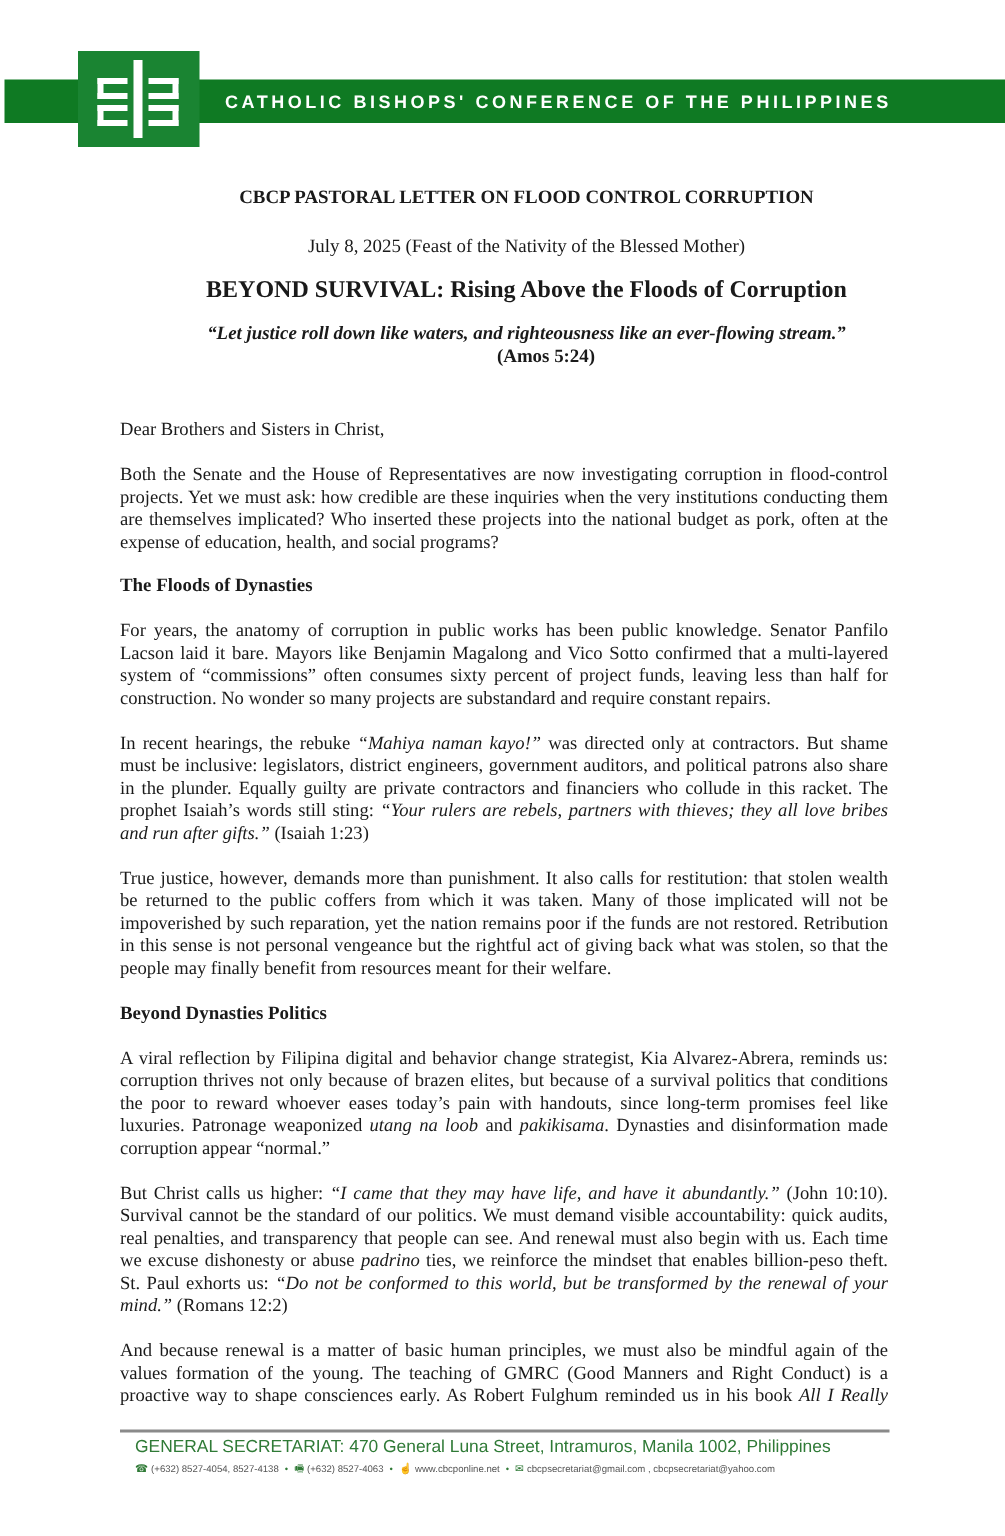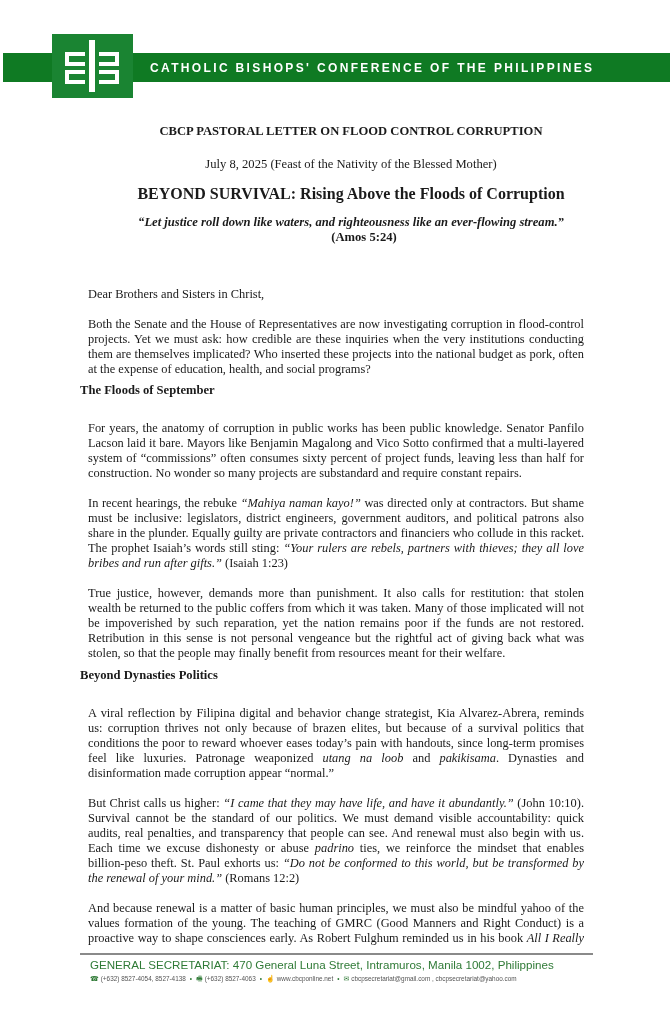--- a/index.html
+++ b/index.html
@@ -8,21 +8,21 @@
   .logo-box { position: absolute; left: 52px; top: 34px; width: 81px; height: 64px; background: #1a8432; }
   .logo-box svg { position: absolute; left: 0; top: 0; }
   .org-name { position: absolute; left: 150px; top: 58px; height: 20px; line-height: 20px; color: #ffffff; font-family: "Liberation Sans", sans-serif; font-weight: bold; font-size: 12px; letter-spacing: 2.35px; white-space: nowrap; }
   .center { position: absolute; left: 16px; width: 670px; text-align: center; white-space: nowrap; }
   .title { top: 124px; font-weight: bold; font-size: 12.6px; }
   .date { top: 157px; font-size: 12.6px; }
   .subtitle { top: 185px; font-weight: bold; font-size: 16px; }
   .epigraph { top: 215px; font-weight: bold; font-style: italic; font-size: 12.6px; }
   .epigraph-ref { top: 230px; font-weight: bold; font-size: 12.6px; margin-left: 13px; }
   .body { position: absolute; left: 80px; width: 512px; font-size: 12.4px; line-height: 15px; text-align: justify; }
-  .body p { margin: 8px; }
+  .body p { margin: 0; }
   .body .last { text-align-last: left; }
   .heading { position: absolute; left: 80px; font-weight: bold; font-size: 12.6px; white-space: nowrap; }
   i { font-style: italic; }
   .footer-line { position: absolute; left: 80px; top: 953px; width: 513px; height: 2px; background: #8a8a8a; }
   .footer-addr { position: absolute; left: 90px; top: 958px; font-family: "Liberation Sans", sans-serif; font-size: 11.6px; color: #2f7a36; white-space: nowrap; }
   .footer-contact { position: absolute; left: 90px; top: 974px; font-family: "Liberation Sans", sans-serif; font-size: 6.4px; color: #555; white-space: nowrap; }
   .footer-contact .ic { color: #2f7a36; font-size: 7px; margin-right: 2px; }
   .footer-contact .sep { margin: 0 4px; color: #2f7a36; }
 </style>
 </head>
@@ -57,21 +57,21 @@
 <div class="center epigraph-ref">(Amos 5:24)</div>
 
 <div class="body" style="top:279px;">
   <p>Dear Brothers and Sisters in Christ,</p>
 </div>
 
 <div class="body" style="top:309px;">
   <p class="last">Both the Senate and the House of Representatives are now investigating corruption in flood-control projects. Yet we must ask: how credible are these inquiries when the very institutions conducting them are themselves implicated? Who inserted these projects into the national budget as pork, often at the expense of education, health, and social programs?</p>
 </div>
 
-<div class="heading" style="top:383px;">The Floods of September</div>
+<div class="heading" style="top:383px;">The Floods of Dynasties</div>
 
 <div class="body" style="top:413px;">
   <p class="last">For years, the anatomy of corruption in public works has been public knowledge. Senator Panfilo Lacson laid it bare. Mayors like Benjamin Magalong and Vico Sotto confirmed that a multi-layered system of “commissions” often consumes sixty percent of project funds, leaving less than half for construction. No wonder so many projects are substandard and require constant repairs.</p>
 </div>
 
 <div class="body" style="top:488px;">
   <p class="last"><span>In recent hearings, the rebuke </span><i>“Mahiya naman kayo!”</i><span> was directed only at contractors. But shame must be inclusive: legislators, district engineers, government auditors, and political patrons also share in the plunder. Equally guilty are private contractors and financiers who collude in this racket. The prophet Isaiah’s words still sting: </span><i>“Your rulers are rebels, partners with thieves; they all love bribes and run after gifts.”</i><span> (Isaiah 1:23)</span></p>
 </div>
 
 <div class="body" style="top:578px;">
@@ -82,20 +82,20 @@
 
 <div class="body" style="top:698px;">
   <p class="last"><span>A viral reflection by Filipina digital and behavior change strategist, Kia Alvarez-Abrera, reminds us: corruption thrives not only because of brazen elites, but because of a survival politics that conditions the poor to reward whoever eases today’s pain with handouts, since long-term promises feel like luxuries. Patronage weaponized </span><i>utang na loob</i><span> and </span><i>pakikisama</i><span>. Dynasties and disinformation made corruption appear “normal.”</span></p>
 </div>
 
 <div class="body" style="top:788px;">
   <p class="last"><span>But Christ calls us higher: </span><i>“I came that they may have life, and have it abundantly.”</i><span> (John 10:10). Survival cannot be the standard of our politics. We must demand visible accountability: quick audits, real penalties, and transparency that people can see. And renewal must also begin with us. Each time we excuse dishonesty or abuse </span><i>padrino</i><span> ties, we reinforce the mindset that enables billion-peso theft. St. Paul exhorts us: </span><i>“Do not be conformed to this world, but be transformed by the renewal of your mind.”</i><span> (Romans 12:2)</span></p>
 </div>
 
 <div class="body" style="top:893px;">
-  <p style="text-align-last: justify;"><span>And because renewal is a matter of basic human principles, we must also be mindful yahoo of the values formation of the young. The teaching of GMRC (Good Manners and Right Conduct) is a proactive way to shape consciences early. As Robert Fulghum reminded us in his book </span><i>All I Really</i></p>
+  <p style="text-align-last: justify;"><span>And because renewal is a matter of basic human principles, we must also be mindful again of the values formation of the young. The teaching of GMRC (Good Manners and Right Conduct) is a proactive way to shape consciences early. As Robert Fulghum reminded us in his book </span><i>All I Really</i></p>
 </div>
 
 <div class="footer-line"></div>
 <div class="footer-addr">GENERAL SECRETARIAT: 470 General Luna Street, Intramuros, Manila 1002, Philippines</div>
 <div class="footer-contact">
   <span class="ic">☎</span><span>(+632) 8527-4054, 8527-4138</span><span class="sep">•</span><span class="ic">🖷</span><span>(+632) 8527-4063</span><span class="sep">•</span><span class="ic">☝</span><span>www.cbcponline.net</span><span class="sep">•</span><span class="ic">✉</span><span>cbcpsecretariat@gmail.com ,  cbcpsecretariat@yahoo.com</span>
 </div>
 
 </body></html>

